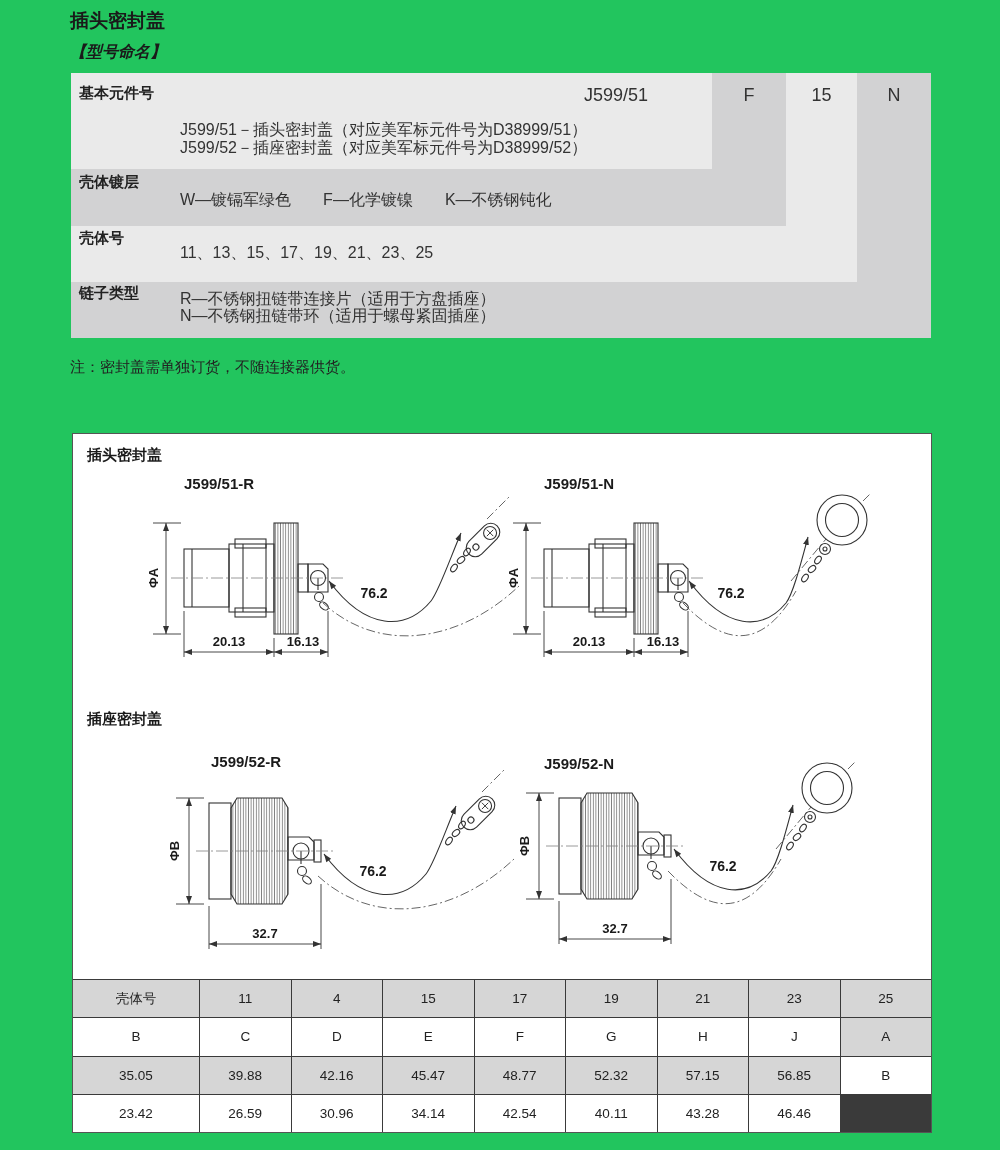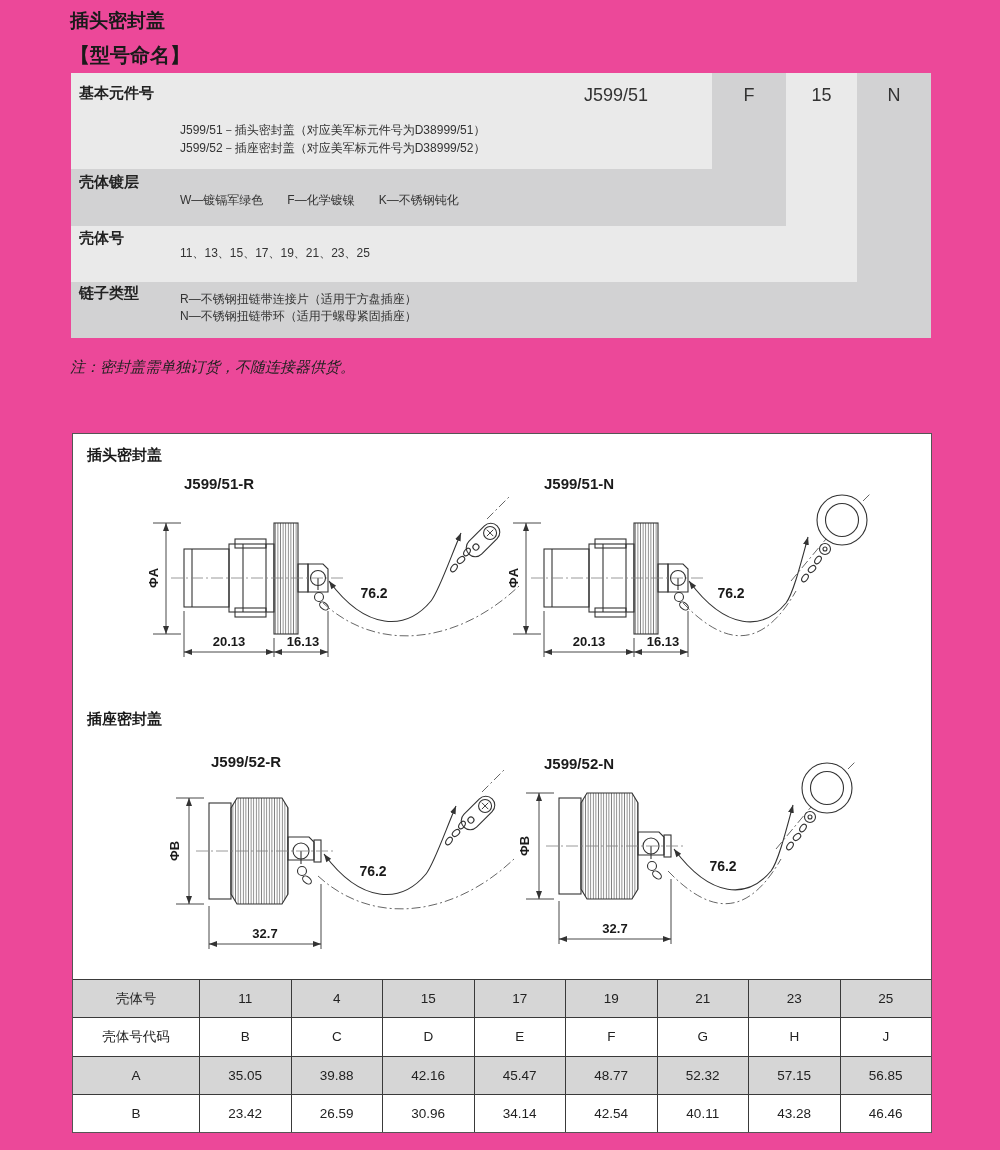--- a/index.html
+++ b/index.html
@@ -1,24 +1,24 @@
 <!DOCTYPE html>
 <html><head>
 <meta charset="utf-8">
 <style>
   html,body{margin:0;padding:0;background:#fff;}
-  .page{position:relative;width:1000px;height:1150px;background:#ec4899;overflow:hidden;
+  .page{position:relative;width:1000px;height:1150px;background:#22c55e;overflow:hidden;
         font-family:"Liberation Sans","DejaVu Sans",sans-serif;color:#222;}
   .abs{position:absolute;}
   .t-title{font-size:19px;font-weight:bold;color:#1a1a1a;}
-  .t-section{font-size:20px;font-weight:bold;color:#1a1a1a;}
+  .t-section{font-size:16px;font-weight:bold;color:#1a1a1a;font-style:italic;}
   .t-label{font-size:15px;font-weight:bold;color:#222;}
-  .t-body{font-size:12px;color:#333;line-height:18px;}
+  .t-body{font-size:16px;color:#333;line-height:18px;}
   .t-code{font-size:18px;color:#333;text-align:center;}
-  .t-note{font-size:15px;color:#222;font-style:italic;}
+  .t-note{font-size:15px;color:#222;}
   .t-drawtitle{font-size:15px;font-weight:bold;color:#1a1a1a;}
   .naming{position:absolute;left:71px;top:73px;width:860px;height:265px;}
   .band,.col{position:absolute;}
   .figure-box{position:absolute;left:72px;top:433px;width:858px;height:698px;border:1px solid #555;background:#fff;}
   .draw{position:absolute;width:390px;height:215px;overflow:visible;}
   .ln{fill:none;stroke:#333;stroke-width:1.1;}
   .lnf{fill:#fff;stroke:#333;stroke-width:1.1;}
   .dim{fill:none;stroke:#333;stroke-width:0.9;}
   .cl{fill:none;stroke:#808080;stroke-width:0.8;stroke-dasharray:12 3 2 3;}
   .cl2{fill:none;stroke:#555;stroke-width:0.9;stroke-dasharray:9 3 2 3;}
@@ -208,21 +208,20 @@
       <div class="cell gray">壳体号</div>
       <div class="cell gray">11</div>
       <div class="cell gray">4</div>
       <div class="cell gray">15</div>
       <div class="cell gray">17</div>
       <div class="cell gray">19</div>
       <div class="cell gray">21</div>
       <div class="cell gray">23</div>
       <div class="cell gray">25</div>
 
-      <div class="cell">壳体号代码</div>
       <div class="cell">B</div>
       <div class="cell">C</div>
       <div class="cell">D</div>
       <div class="cell">E</div>
       <div class="cell">F</div>
       <div class="cell">G</div>
       <div class="cell">H</div>
       <div class="cell">J</div>
 
       <div class="cell gray">A</div>

